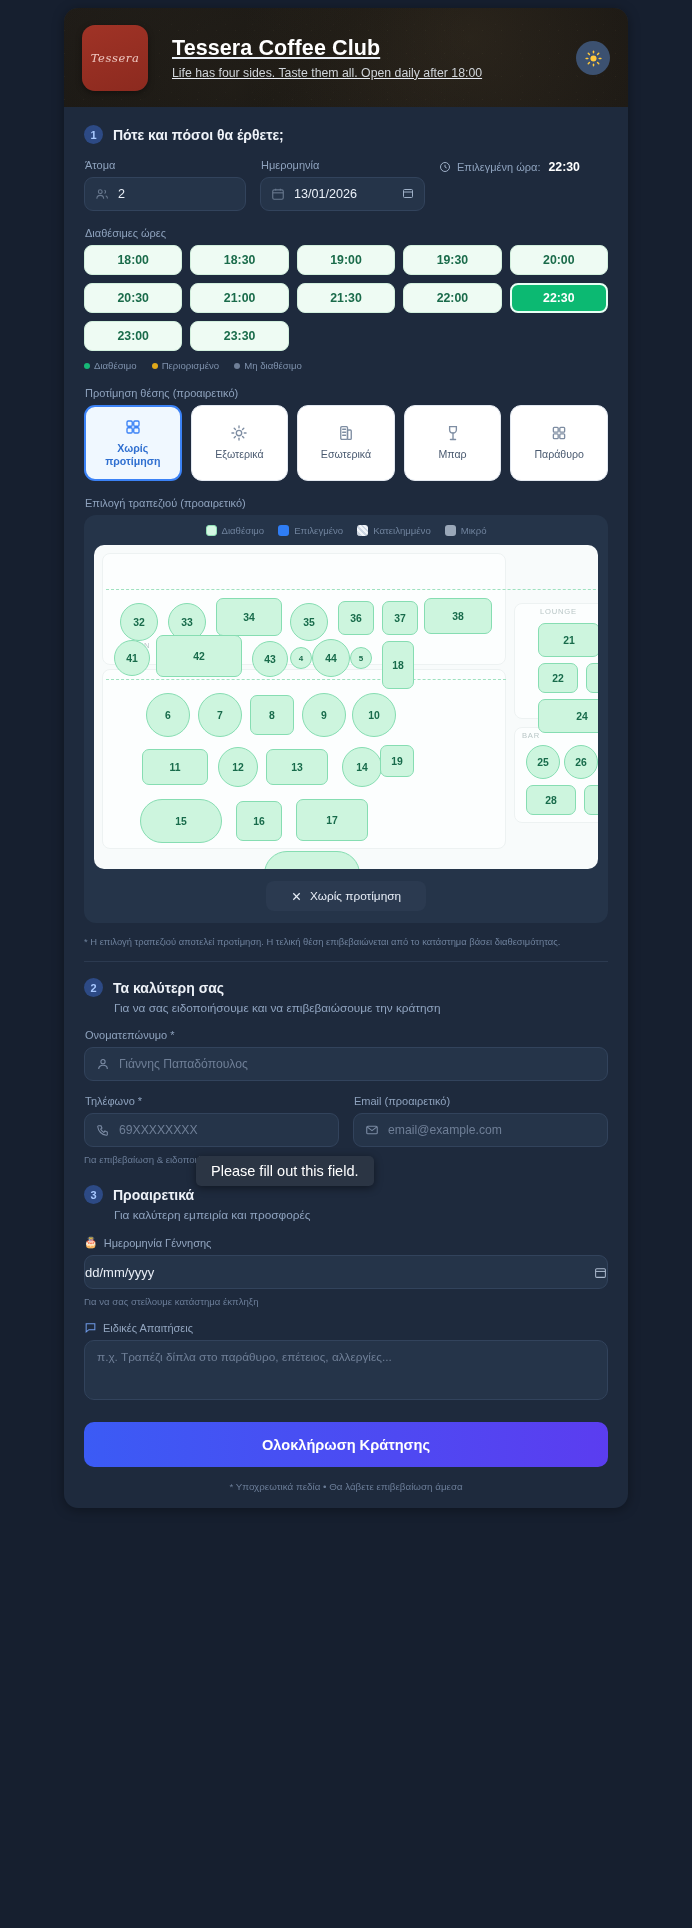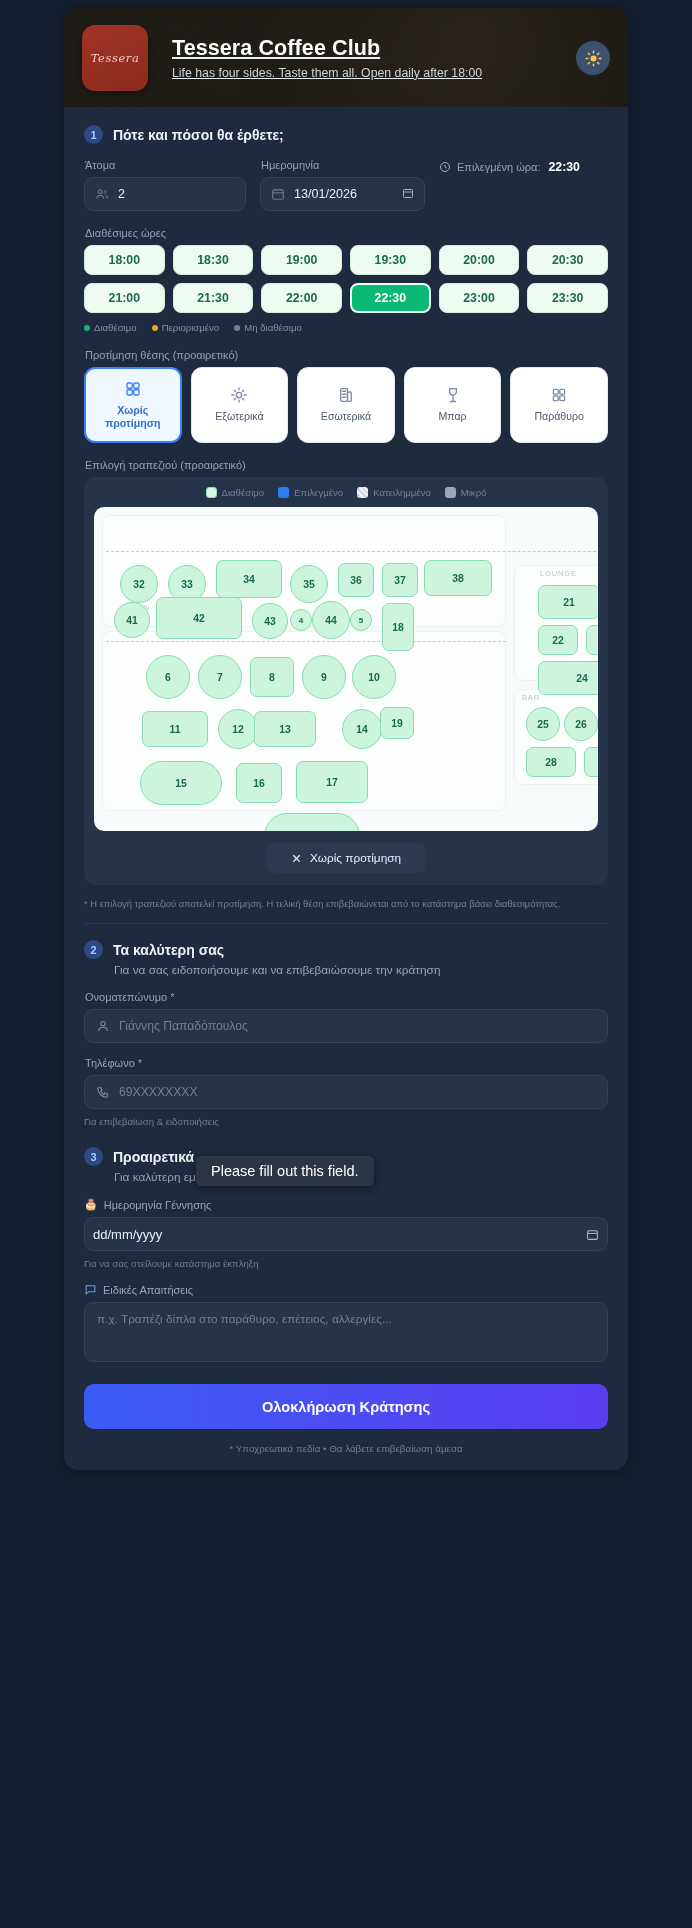--- a/index.html
+++ b/index.html
@@ -82,21 +82,21 @@
     background:#253449; border:1px solid #32435c;
     display:flex; align-items:center; padding:0 10px; gap:9px;
   }
   .field .val{ font-size:12.6px; color:#eaf0f8; }
   .muted-ico{ opacity:.55; display:flex; }
   .sel-time{ display:flex; align-items:center; gap:6px; font-size:11px; color:#8ea2bd; padding-top:1px;}
   .sel-time b{ color:#fff; font-size:12.3px; margin-left:2px;}
 
   
   .times{ margin-top:16px; }
-  .time-grid{ display:grid; grid-template-columns:repeat(6,1fr); gap:8px; }
+  .time-grid{ display:grid; grid-template-columns:repeat(5,1fr); gap:8px; }
   .slot{
     height:30px; border-radius:8px;
     background:#eefbf3; border:1px solid #d2efdd;
     color:#1a6b4a; font-size:12.3px; font-weight:bold;
     display:flex; align-items:center; justify-content:center; cursor:pointer;
   }
   .slot.sel{
     background:#0cb972; border:2px solid #e7fff4; color:#fff;
   }
   .leg{ display:flex; gap:15px; margin-top:9px; }
@@ -169,21 +169,21 @@
 
   .tooltip{
     position:absolute; left:196px; top:1156px;
     background:#2b3544; color:#fff; padding:7px 15px;
     border-radius:5px; font-size:14.5px; z-index:50;
     box-shadow:0 2px 8px rgba(0,0,0,.45);
   }
 
   .dob-field{
     height:34px; border-radius:9px; background:#253449; border:1px solid #32435c;
-    display:flex; align-items:center; justify-content:space-between; padding:0 8px;
+    display:flex; align-items:center; justify-content:space-between; padding:0 0;
     font-size:13px; color:#e9eef6;
   }
   .ta{
     height:60px; border-radius:10px; background:#253449; border:1px solid #32435c;
     padding:9px 12px; font-size:11.8px; color:#6f7f97;
   }
   .mini-lbl{ display:flex; align-items:center; gap:6px; font-size:11px; color:#93a6c0; margin-bottom:6px; }
 
   .submit{
     margin:22px 0 0 0; width:100%; height:45px; border-radius:10px; border:none;
@@ -418,21 +418,21 @@
               <div class="tb rc" style="left: 444px; top: 118px; width: 40px; height: 30px;">22</div>
               <div class="tb rc" style="left: 492px; top: 118px; width: 40px; height: 30px;">23</div>
               <div class="tb rc" style="left: 444px; top: 154px; width: 88px; height: 34px;">24</div>
               <div class="tb ci" style="left: 52px; top: 148px; width: 44px; height: 44px;">6</div>
               <div class="tb ci" style="left: 104px; top: 148px; width: 44px; height: 44px;">7</div>
               <div class="tb rc" style="left: 156px; top: 150px; width: 44px; height: 40px;">8</div>
               <div class="tb ci" style="left: 208px; top: 148px; width: 44px; height: 44px;">9</div>
               <div class="tb ci" style="left: 258px; top: 148px; width: 44px; height: 44px;">10</div>
               <div class="tb rc" style="left: 48px; top: 204px; width: 66px; height: 36px;">11</div>
               <div class="tb ci" style="left: 124px; top: 202px; width: 40px; height: 40px;">12</div>
-              <div class="tb rc" style="left: 160px; top: 204px; width: 62px; height: 36px;">13</div>
+              <div class="tb rc" style="left: 172px; top: 204px; width: 62px; height: 36px;">13</div>
               <div class="tb ci" style="left: 248px; top: 202px; width: 40px; height: 40px;">14</div>
               <div class="tb rc" style="left: 286px; top: 200px; width: 34px; height: 32px;">19</div>
               <div class="tb ci" style="left: 432px; top: 200px; width: 34px; height: 34px;">25</div>
               <div class="tb ci" style="left: 470px; top: 200px; width: 34px; height: 34px;">26</div>
               <div class="tb pill" style="left: 46px; top: 254px; width: 82px; height: 44px;">15</div>
               <div class="tb rc" style="left: 142px; top: 256px; width: 46px; height: 40px;">16</div>
               <div class="tb rc" style="left: 202px; top: 254px; width: 72px; height: 42px;">17</div>
               <div class="tb rc" style="left: 432px; top: 240px; width: 50px; height: 30px;">28</div>
               <div class="tb rc" style="left: 490px; top: 240px; width: 44px; height: 30px;">29</div>
               <div class="tb pill" style="left: 170px; top: 306px; width: 96px; height: 46px;">20</div>
@@ -472,20 +472,30 @@
         <div class="two" style="margin-top:14px;">
           <div>
             <div class="lbl">Τηλέφωνο *</div>
             <div class="inp">
               <svg width="14" height="14" viewBox="0 0 24 24" fill="none" stroke="#7b8ba4" stroke-width="1.9">
                 <path d="M4.5 4.6h4l1.7 4.2-2.3 1.6a12 12 0 0 0 5.7 5.7l1.6-2.3 4.2 1.7v4a1.6 1.6 0 0 1-1.8 1.6C10 20.2 3.8 14 3 6.4a1.6 1.6 0 0 1 1.5-1.8z"></path>
               </svg>
               <span class="ph">69XXXXXXXX</span>
             </div>
           </div>
+          <div>
+            <div class="lbl">Email (προαιρετικό)</div>
+            <div class="inp">
+              <svg width="14" height="14" viewBox="0 0 24 24" fill="none" stroke="#7b8ba4" stroke-width="1.9">
+                <rect x="3" y="5.5" width="18" height="13" rx="2"></rect>
+                  <path d="M3.6 6.6 12 13l8.4-6.4"></path>
+              </svg>
+              <span class="ph">email@example.com</span>
+            </div>
+          </div>
         </div>
         <div class="help">Για επιβεβαίωση &amp; ειδοποιήσεις</div>
       </div>
 
       
       <div class="sec" style="margin-top:20px;">
         <div class="step-head">
           <div class="step-num">3</div>
           <div class="step-title">Προαιρετικά</div>
         </div>

